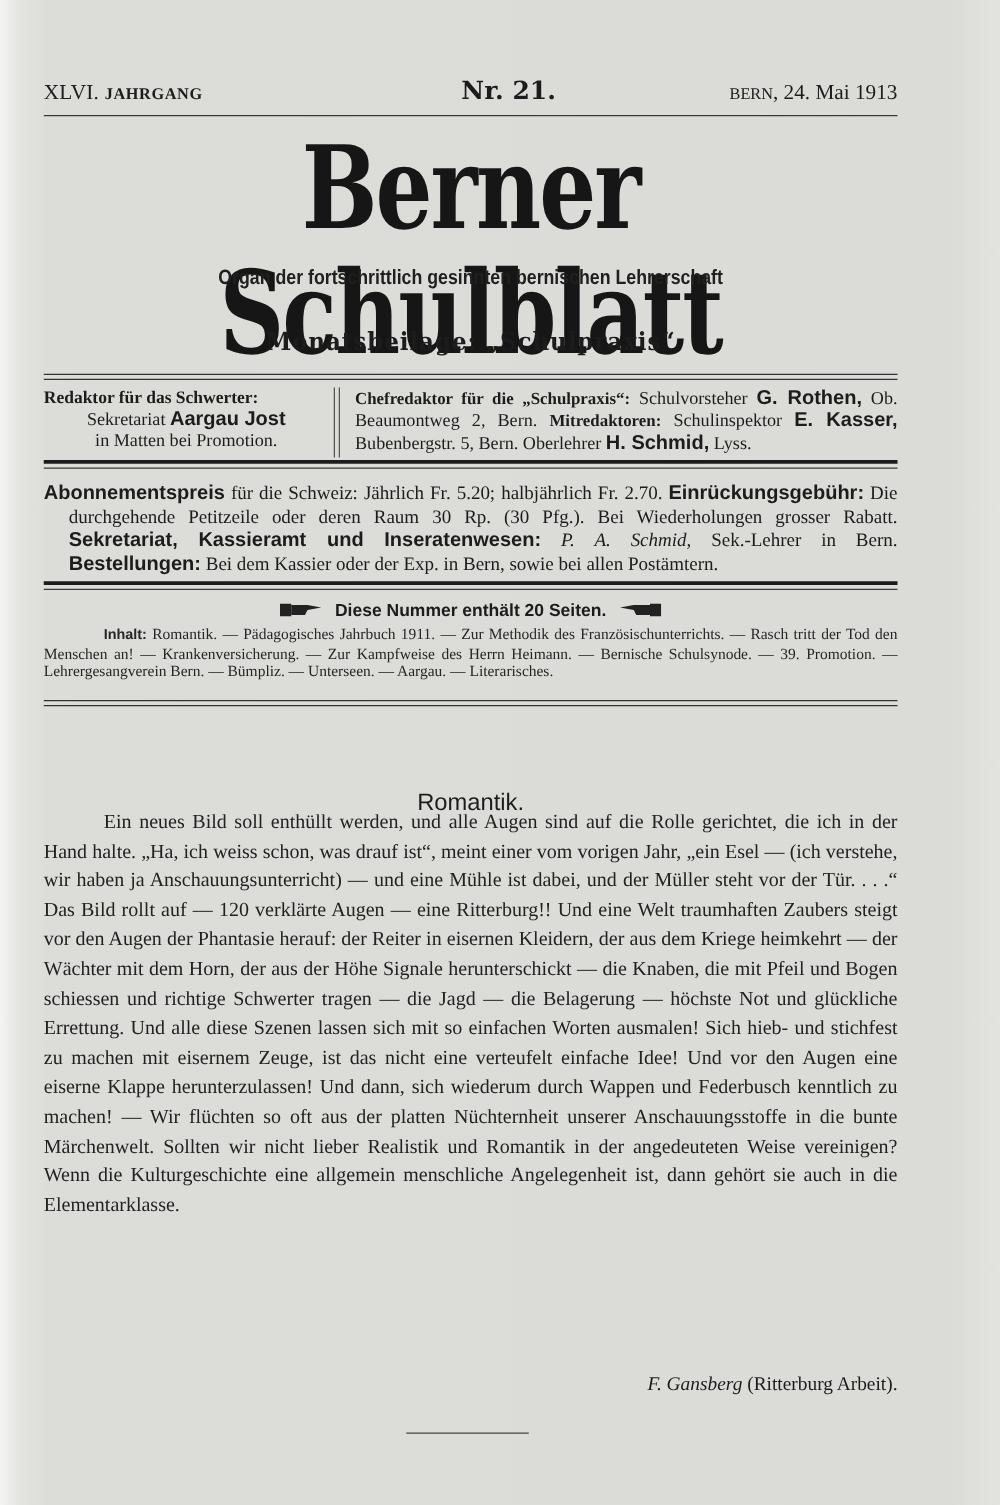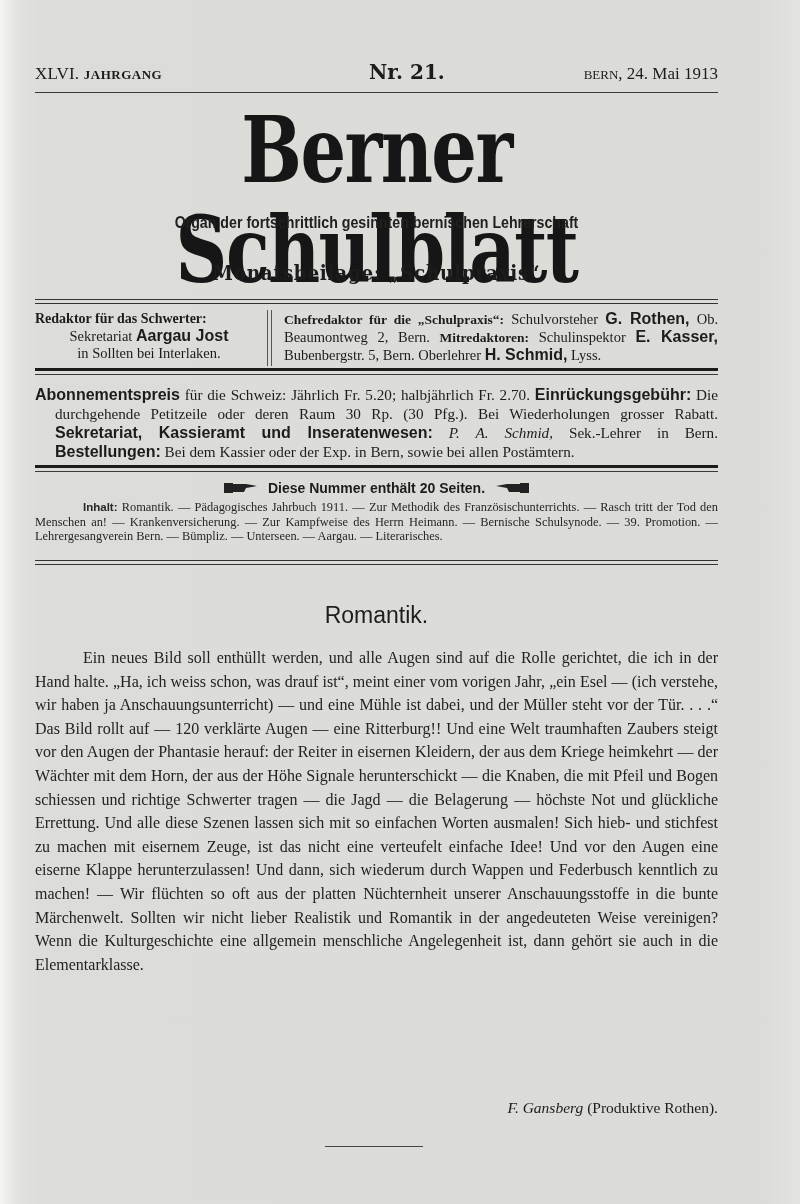--- a/index.html
+++ b/index.html
@@ -46,21 +46,21 @@
   .left .l1 { text-align:left; }
 
   .abo { top:385px; font-size:15.2px; line-height:19px; }
   .abo p { margin:0; }
   .abo .it { font-style:italic; }
 
   .notice { top:480px; text-align:center; font-family:"Liberation Sans", sans-serif; font-weight:bold; font-size:14px; display:flex; justify-content:center; align-items:center; gap:10px; }
   .hand { display:inline-block; width:34px; height:12px; }
   .contents { top:500px; font-size:12.4px; line-height:14.6px; text-align:justify; color:#262626; }
 
-  .title { top:602px; text-align:center; font-family:"Liberation Sans", sans-serif; font-size:23px; font-weight:normal; color:#1d1d1d; }
+  .title { top:632px; text-align:center; font-family:"Liberation Sans", sans-serif; font-size:19px; font-weight:normal; color:#1d1d1d; }
   .body { top:646px; font-size:16px; line-height:23.6px; text-align:justify; color:#222; }
   .body p { margin:0; text-indent:48px; }
   .sig { top:1099px; text-align:right; font-size:15.5px; padding-right:20px; }
   .sig .it { font-style:italic; }
   .endrule { position:absolute; top:1146px; left:325px; width:98px; border-top:1.2px solid #444; }
 </style>
 </head>
 <body>
 
 <div class="page">
@@ -74,21 +74,21 @@
   <div class="col masthead"><span>Berner Schulblatt</span></div>
   <div class="col sub1">Organ der fortschrittlich gesinnten bernischen Lehrerschaft</div>
   <div class="col sub3">Monatsbeilage: „Schulpraxis“</div>
 
   <div class="rule-double" style="top:299px;"></div>
 
   <div class="col editors">
     <div class="left">
       <div class="sans-b l1" style="font-family:'Liberation Serif',serif;font-size:14px;">Redaktor für das Schwerter:</div>
       <div><span>Sekretariat </span><span class="sans-b">Aargau Jost</span></div>
-      <div>in Sollten bei Interlaken.</div>
+      <div>in Matten bei Promotion.</div>
     </div>
     <div class="sep"></div>
     <div class="right">
       <span style="font-weight:bold;font-size:13.5px;">Chefredaktor für die „Schulpraxis“:</span><span> Schulvorsteher </span><span class="sans-b">G. Rothen,</span><span> Ob. Beaumontweg 2, Bern. </span><span style="font-weight:bold;font-size:13.5px;">Mitredaktoren:</span><span> Schulinspektor </span><span class="sans-b">E. Kasser,</span><span> Bubenbergstr. 5, Bern. Oberlehrer </span><span class="sans-b">H. Schmid,</span><span> Lyss.</span>
     </div>
   </div>
 
   <div class="rule-thick" style="top:368px;"></div>
   <div class="rule-thin" style="top:374px;"></div>
 
@@ -119,17 +119,17 @@
 
   <div class="rule-double" style="top:560px;"></div>
 
   <div class="col title">Romantik.</div>
 
   <div class="col body">
     <p>Ein neues Bild soll enthüllt werden, und alle Augen sind auf die Rolle gerichtet, die ich in der Hand halte. „Ha, ich weiss schon, was drauf ist“, meint einer vom vorigen Jahr, „ein Esel — (ich verstehe, wir haben ja Anschauungsunterricht) — und eine Mühle ist dabei, und der Müller steht vor der Tür. . . .“ Das Bild rollt auf — 120 verklärte Augen — eine Ritterburg!! Und eine Welt traumhaften Zaubers steigt vor den Augen der Phantasie herauf: der Reiter in eisernen Kleidern, der aus dem Kriege heimkehrt — der Wächter mit dem Horn, der aus der Höhe Signale herunterschickt — die Knaben, die mit Pfeil und Bogen schiessen und richtige Schwerter tragen — die Jagd — die Belagerung — höchste Not und glückliche Errettung. Und alle diese Szenen lassen sich mit so einfachen Worten ausmalen! Sich hieb- und stichfest zu machen mit eisernem Zeuge, ist das nicht eine verteufelt einfache Idee! Und vor den Augen eine eiserne Klappe herunterzulassen! Und dann, sich wiederum durch Wappen und Federbusch kenntlich zu machen! — Wir flüchten so oft aus der platten Nüchternheit unserer Anschauungsstoffe in die bunte Märchenwelt. Sollten wir nicht lieber Realistik und Romantik in der angedeuteten Weise vereinigen? Wenn die Kulturgeschichte eine allgemein menschliche Angelegenheit ist, dann gehört sie auch in die Elementarklasse.</p>
   </div>
 
   <div class="col sig">
-    <span class="it">F. Gansberg</span><span> (Produktive Rothen).</span>
+    <span class="it">F. Gansberg</span><span> (Ritterburg Arbeit).</span>
   </div>
 
   <div class="endrule"></div>
 </div>
 
 </body></html>

